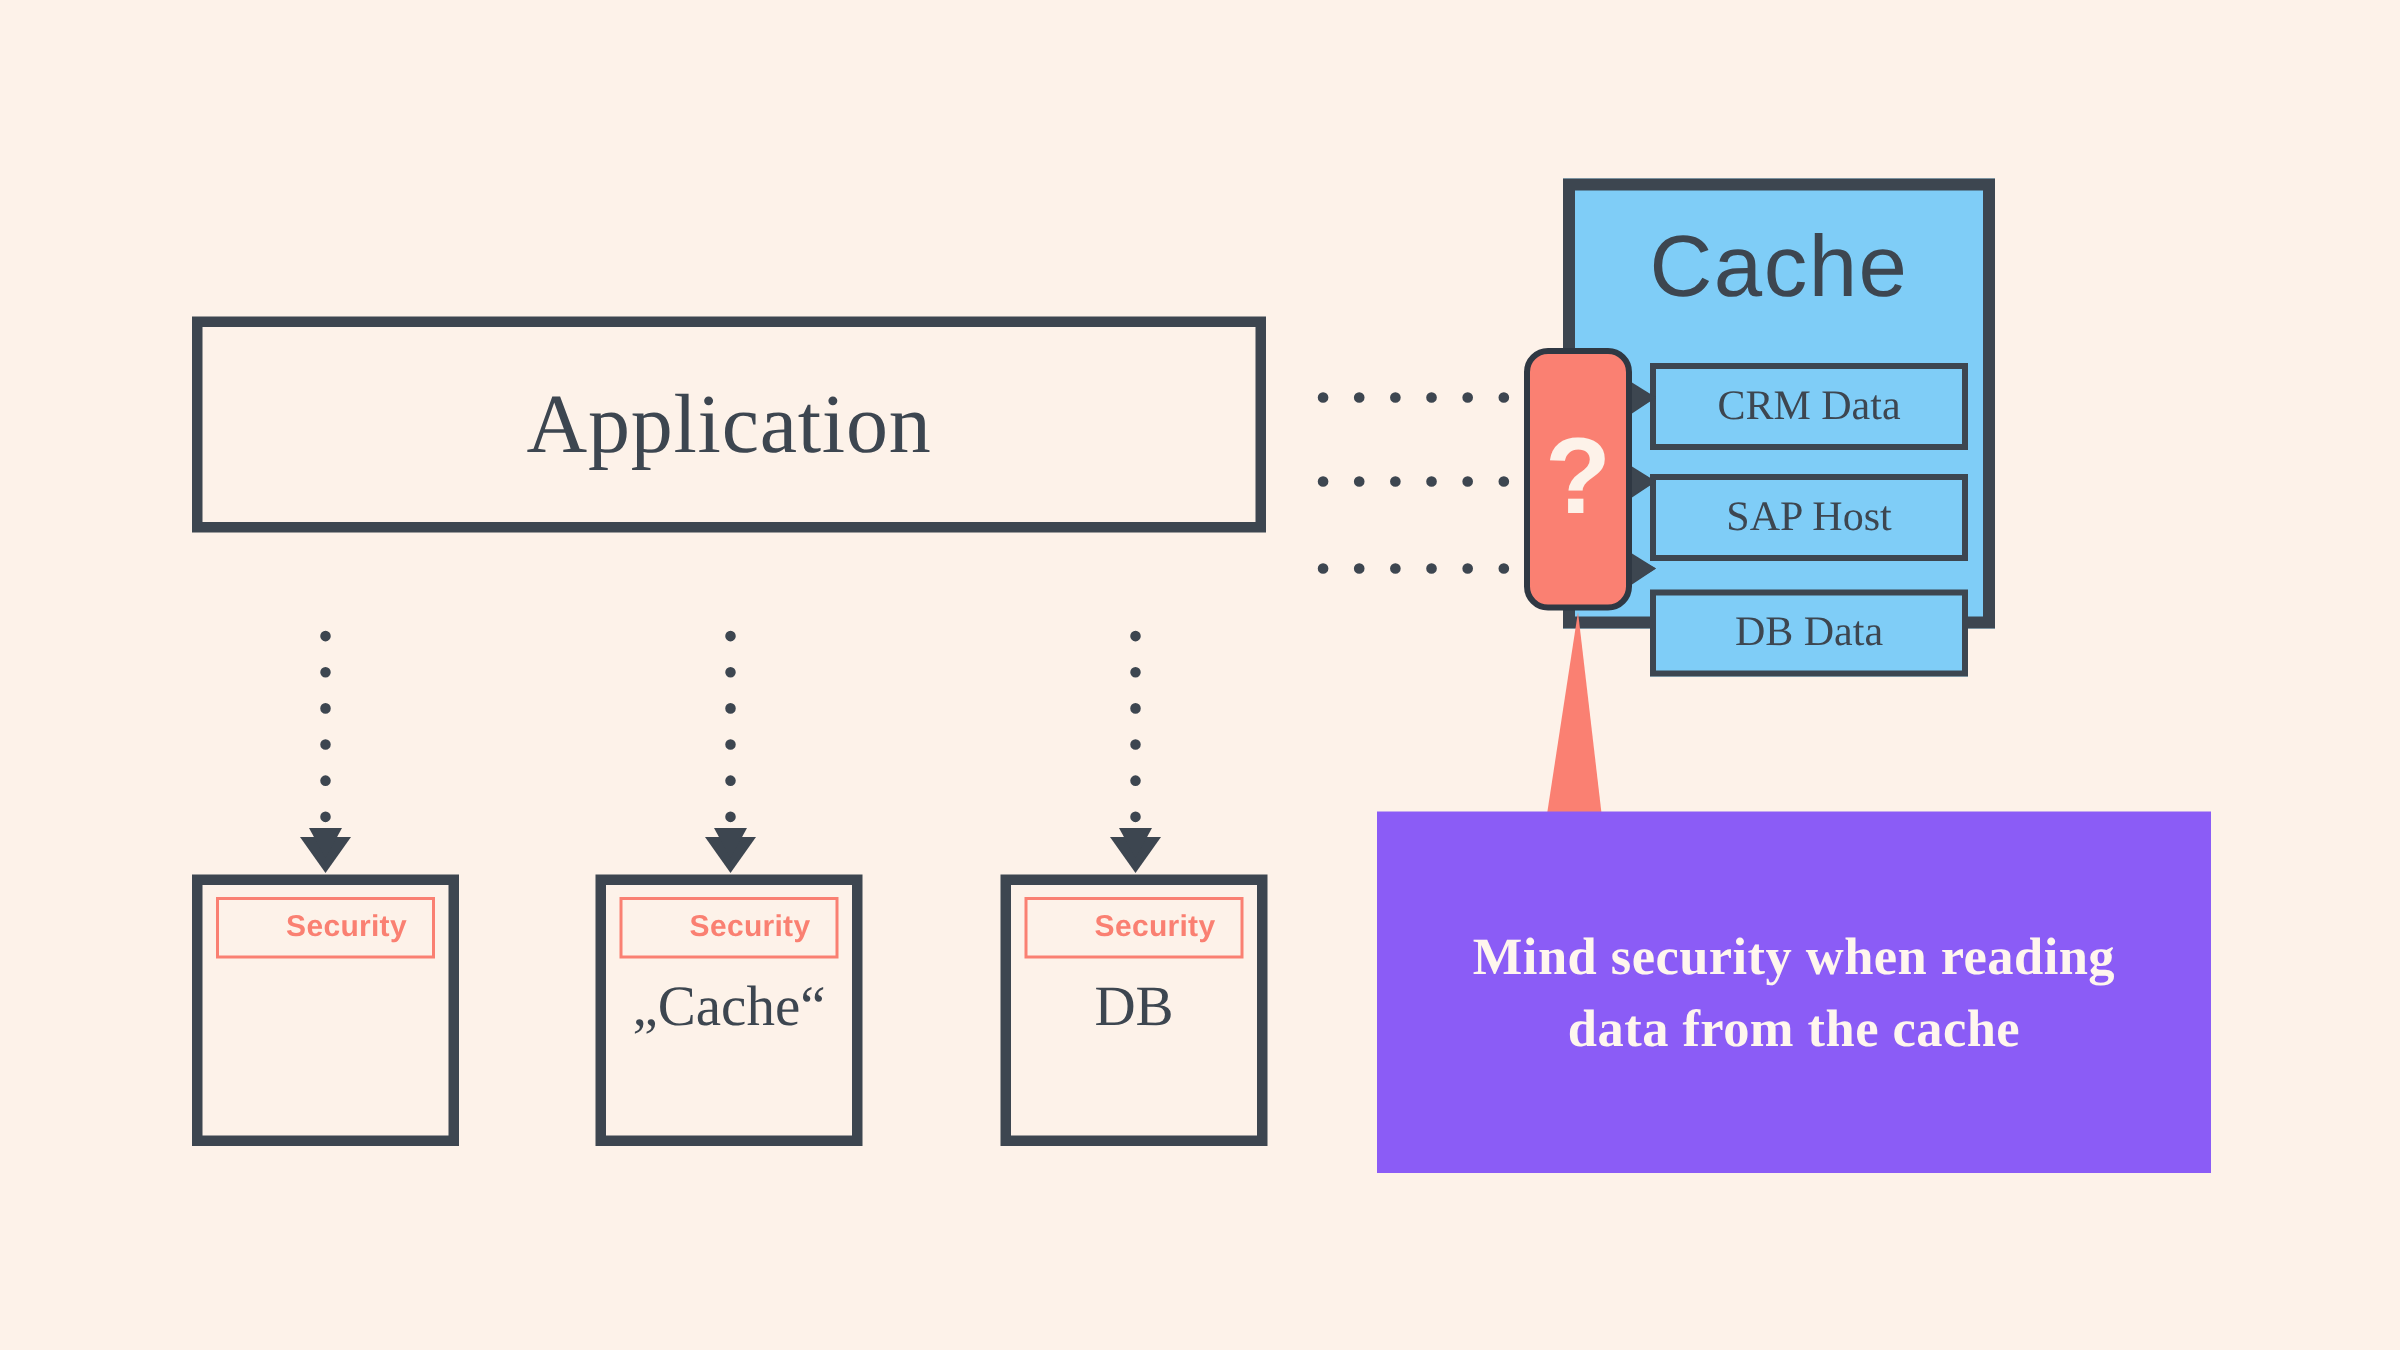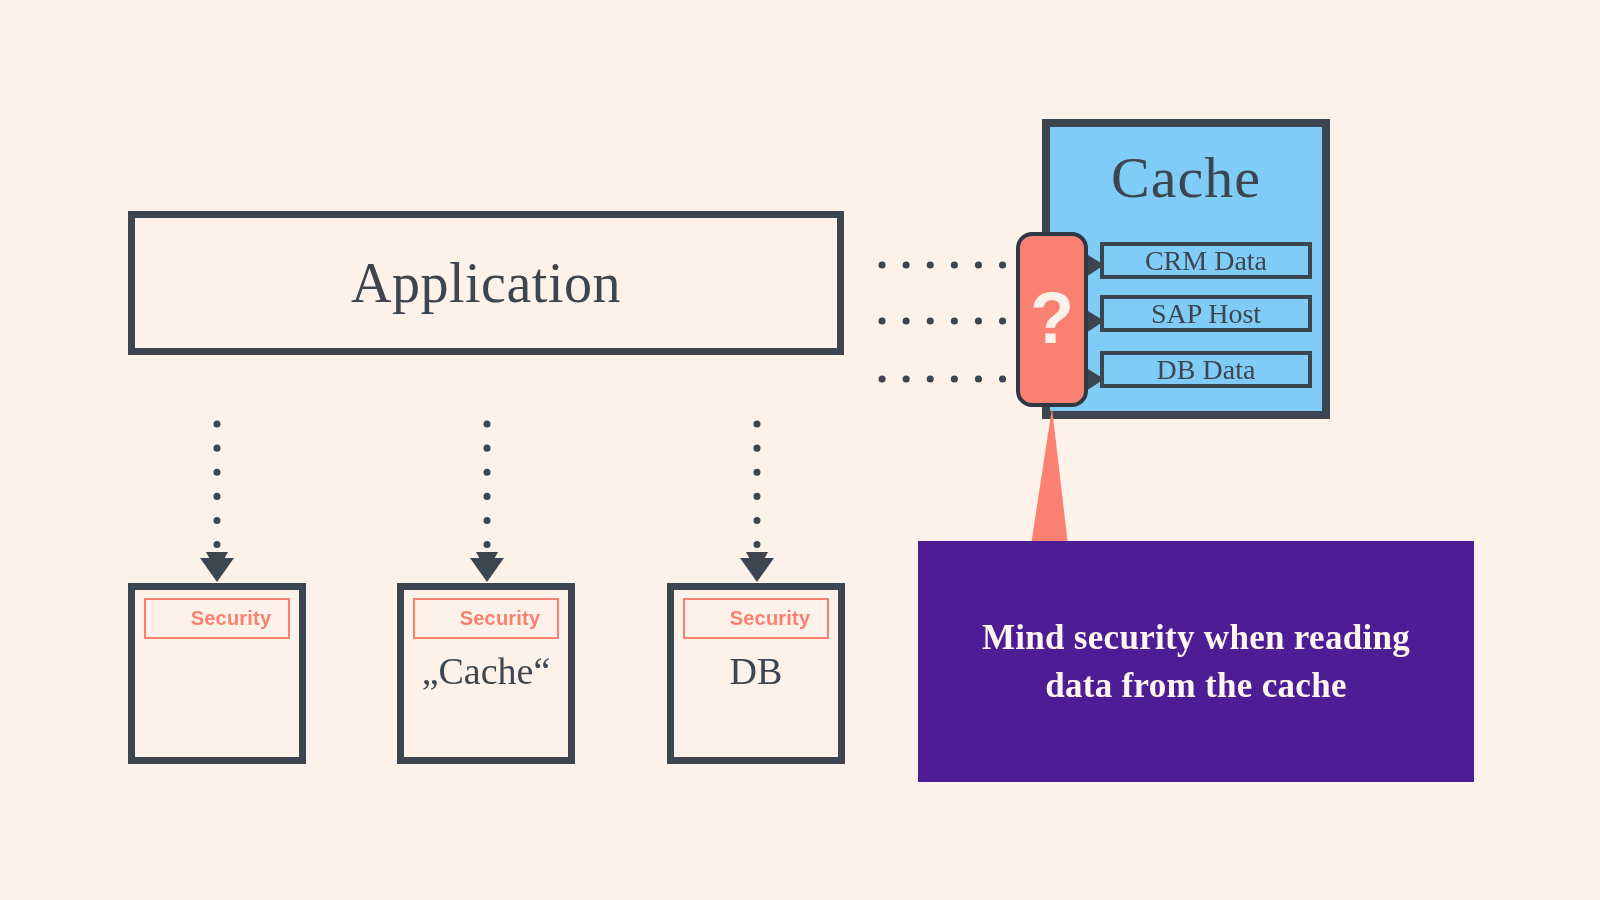--- a/index.html
+++ b/index.html
@@ -91,36 +91,36 @@
     left: 1042px;
     top: 119px;
     width: 288px;
     height: 300px;
     box-sizing: border-box;
     border: 8px solid #3D4650;
     background: #7FCDF7;
   }
   .cache-title {
     text-align: center;
-    font-family: Liberation Serif, serif;
+    font-family: Liberation Sans, sans-serif;
     font-size: 58px;
     color: #3D4650;
     line-height: 1;
     margin-top: 22px;
     letter-spacing: 1px;
   }
   .cache-rows {
     position: absolute;
     left: 50px;
     top: 115px;
     width: 212px;
   }
   .cache-row {
     box-sizing: border-box;
-    height: 37px;
+    height: 58px;
     margin-bottom: 16px;
     border: 4px solid #3D4650;
     background: #7FCDF7;
     display: flex;
     align-items: center;
     justify-content: center;
     font-family: "Liberation Serif", serif;
     font-size: 28px;
     color: #3D4650;
   }
@@ -151,21 +151,21 @@
     margin-top: -4px;
   }
 
   
   .callout {
     position: absolute;
     left: 918px;
     top: 541px;
     width: 556px;
     height: 241px;
-    background: #4c1d95;
+    background: #8b5cf6;
     display: flex;
     align-items: center;
     justify-content: center;
     z-index: 4;
   }
   .callout-text {
     width: 88%;
     text-align: center;
     font-family: "Liberation Serif", serif;
     font-weight: bold;

